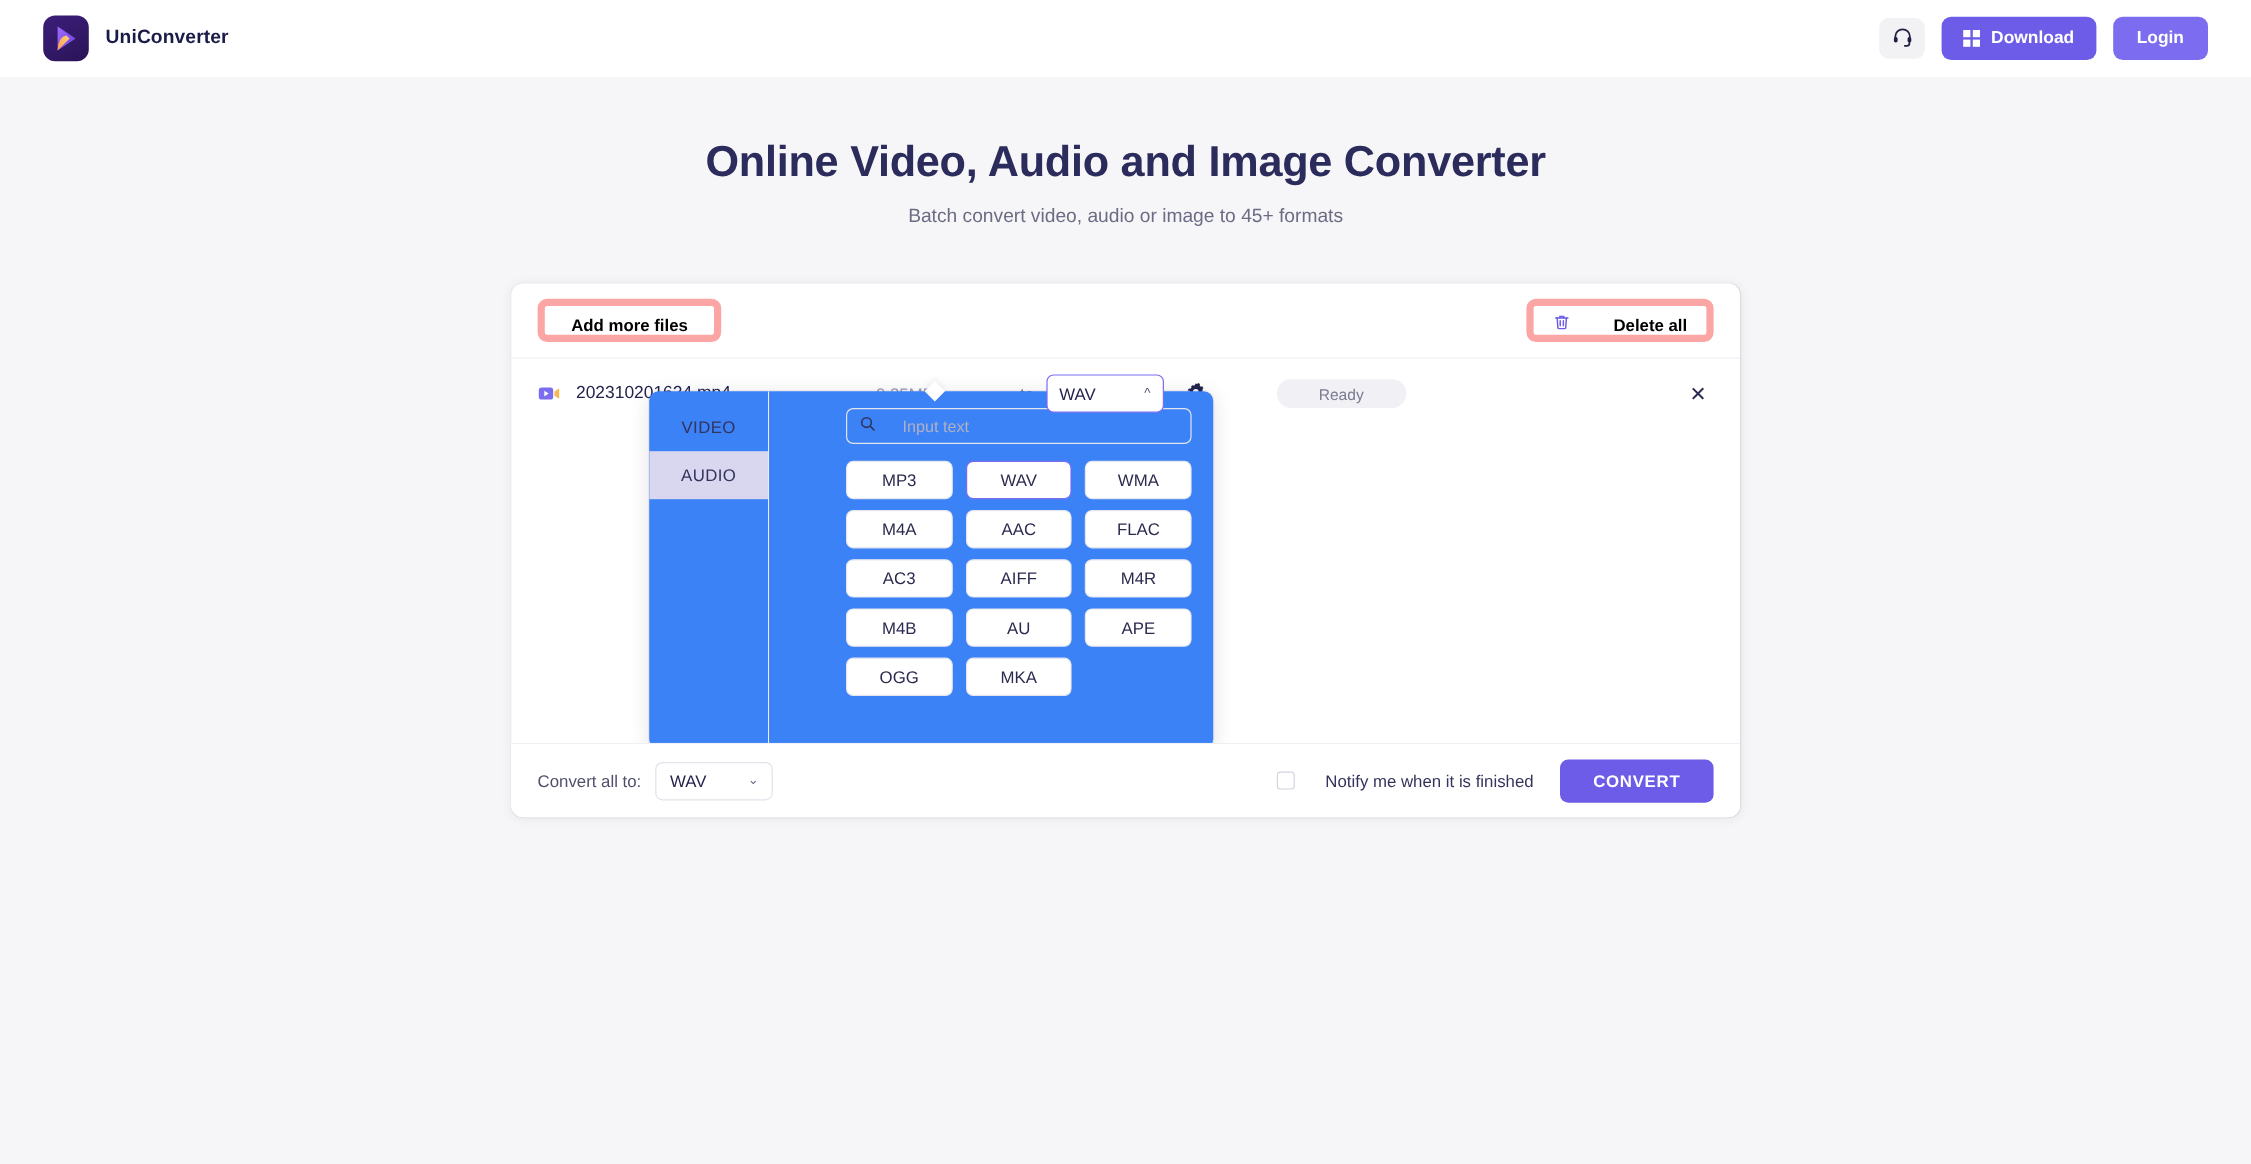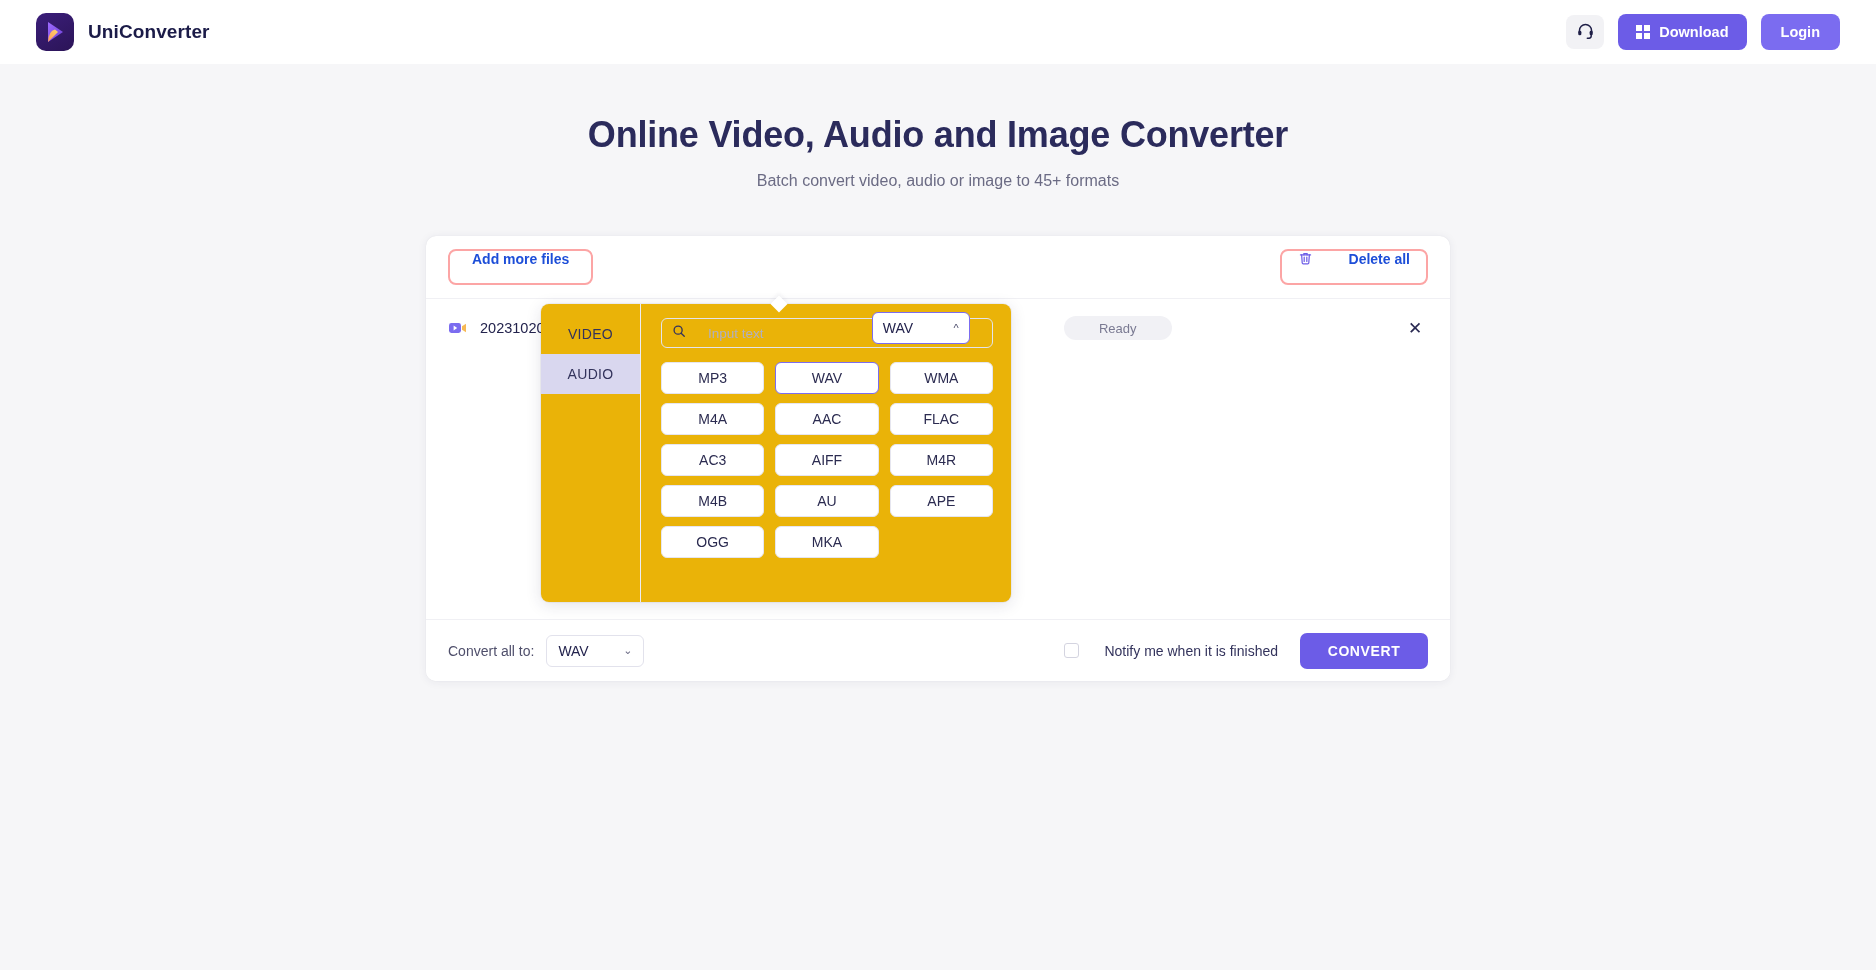--- a/index.html
+++ b/index.html
@@ -33,21 +33,21 @@
   .logo-tile {
     width: 38px; height: 38px;
     border-radius: 10px;
     background: linear-gradient(150deg,#3b1e7a 0%,#2b1457 100%);
     display: flex; align-items: center; justify-content: center;
     position: relative;
     overflow: hidden;
   }
   .logo-tile svg { display:block; }
   .brand-name {
-    font-size: 19px;
+    font-size: 16px;
     font-weight: bold;
     color: #1b1b48;
     letter-spacing: .1px;
   }
   .header-right {
     margin-left: auto;
     display: flex;
     align-items: center;
     gap: 14px;
   }
@@ -121,31 +121,31 @@
 
   .card-top {
     height: 63px;
     display: flex;
     align-items: center;
     padding: 0 22px;
     border-bottom: 1px solid #f0f0f4;
   }
   .btn-outline {
     height: 36px;
-    border: 2px solid #fca5a5;
-    background: #fff;
-    color: #1d4ed8;
+    border: 6px solid #fca5a5;
+    background: #fff;
+    color: #000000;
     border-radius: 8px;
     font-size: 14px;
     font-weight: bold;
     padding: 0 22px;
     cursor: pointer;
     font-family: inherit;
     display: flex;
-    align-items: flex-start;
+    align-items: flex-end;
     gap: 8px;
   }
   .btn-delete-all { margin-left: auto; padding: 0 16px; gap: 36px; }
 
   
   .file-row {
     height: 58px;
     display: flex;
     align-items: center;
     padding: 0 22px;
@@ -203,28 +203,29 @@
     color: #2a2a52;
     font-size: 17px;
     cursor: pointer;
     font-family: inherit;
   }
 
   
   .panel {
     position: absolute;
     left: 115px;
-    top: 68px;
+    top: 90px;
     width: 470px;
     height: 298px;
-    background: #eab308;
+    background: #3b82f6;
     border-radius: 8px;
     box-shadow: 0 3px 16px rgba(40,40,80,.13), 0 0 0 1px rgba(40,40,80,.05);
     display: flex;
     z-index: 25;
+    gap: 44px;
   }
   .panel::before {
     content: "";
     position: absolute;
     top: -6px;
     left: 232px;
     width: 12px; height: 12px;
     background: #fff;
     transform: rotate(45deg);
     box-shadow: -2px -2px 4px rgba(40,40,80,.05);

